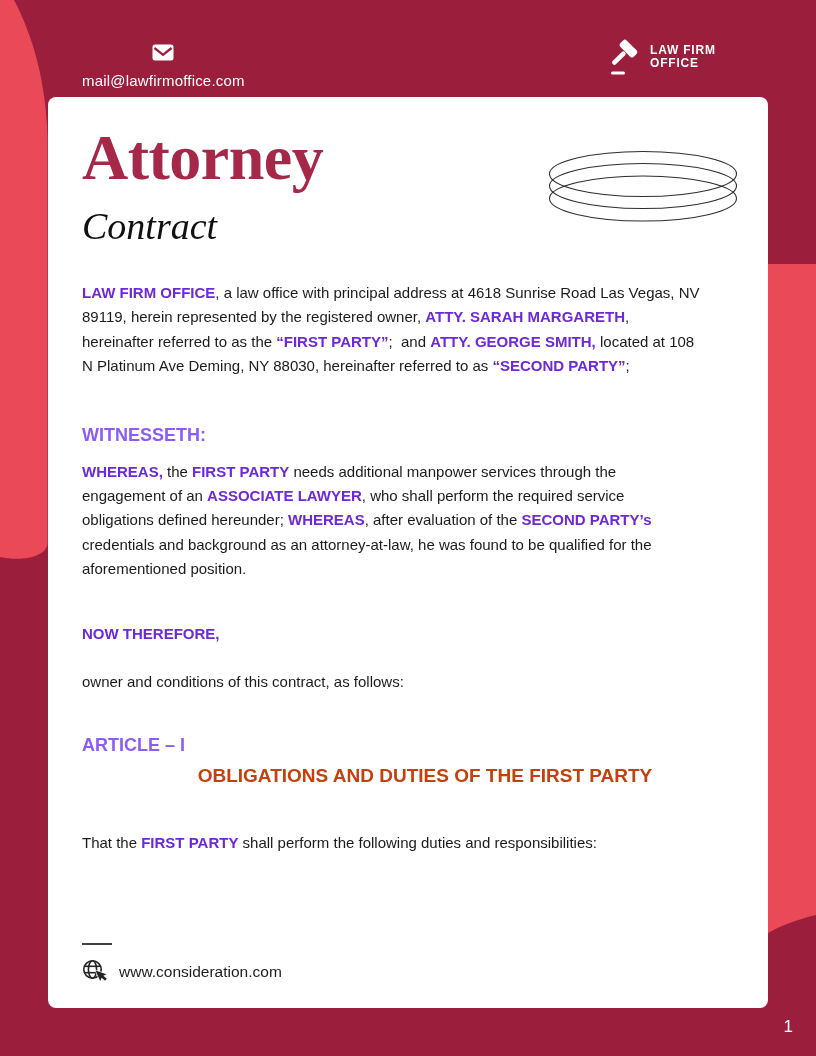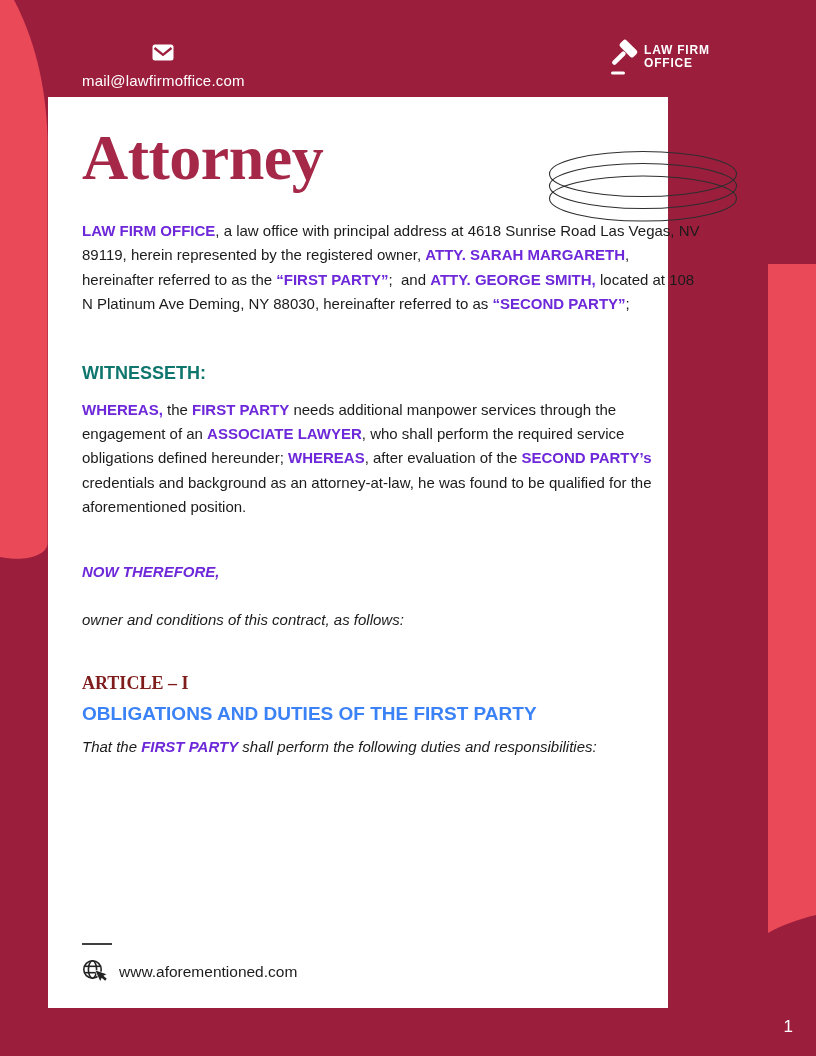--- a/index.html
+++ b/index.html
@@ -20,34 +20,35 @@
   
   .email-row {
     position: absolute; left: 82px; top: 44px;
     display: flex; align-items: center; gap: 11px;
     color: #ffffff;
     flex-direction: column;
   }
   .email-row .email-text { font-size: 15px; letter-spacing: 0.2px; }
   .logo {
     position: absolute; left: 606px; top: 37px;
-    display: flex; align-items: center; gap: 4px;
+    display: flex; align-items: center; gap: 10px;
     color: #ffffff;
   }
   .logo-text { display: flex; flex-direction: column; }
   .logo-text span {
     font-size: 12px; font-weight: bold; line-height: 13px; letter-spacing: 0.8px;
   }
 
   
   .card {
     position: absolute; left: 48px; top: 97px;
-    width: 620px; height: 911px;
+    width: 720px; height: 911px;
     background: #ffffff;
     padding: 0 34px;
+    border-radius: 8px;
   }
   .rings { position: absolute; left: 500px; top: 53px; }
 
   .doc-title {
     margin-top: 34px;
     font-family: "Liberation Serif", serif;
     font-weight: bold;
     font-size: 64px;
     line-height: 54px;
     color: #A52848;
@@ -65,26 +66,26 @@
   }
 
   .body-text {
     margin-top: 34px;
     width: 686px;
     font-size: 15px;
     line-height: 24.4px;
     color: #1b1b1b;
   }
   .body-text strong { color: #6d28d9; }
-  .h-witnesseth { margin-top: 45px; font-size: 18px; line-height: 22px; color: #0f766e; }
+  .h-witnesseth { margin-top: 45px; font-size: 18px; line-height: 22px; color: #8b5cf6; }
   .p-whereas { margin-top: 14px; }
-  .p-now { margin-top: 40px; font-style: italic; }
-  .h-article { margin-top: 40px; font-size: 18px; line-height: 21px; color: #7f1d1d; font-family: Liberation Serif, serif; }
-  .h-article-sub { margin-top: 9px; font-size: 19px; line-height: 22px; color: #3b82f6; }
-  .p-duties { margin-top: 10px; font-style: italic; }
+  .p-now { margin-top: 40px; }
+  .h-article { margin-top: 40px; font-size: 18px; line-height: 21px; color: #8b5cf6; }
+  .h-article-sub { margin-top: 9px; font-size: 19px; line-height: 22px; color: #c2410c; text-align: center; }
+  .p-duties { margin-top: 44px; }
 
   .footer-divider {
     position: absolute; left: 34px; bottom: 63px;
     width: 30px; height: 2px; background: #3f3f3f;
   }
   .footer-row {
     position: absolute; left: 33px; bottom: 22px;
     display: flex; align-items: center; gap: 10px;
   }
   .footer-row .site-text { font-size: 15.5px; color: #1c1c1c; }
@@ -133,20 +134,21 @@
       <g fill="none" stroke="#2e2e2e" stroke-width="1.1">
         <ellipse cx="95" cy="24" rx="93.5" ry="22.5"></ellipse>
         <ellipse cx="95" cy="36" rx="93.5" ry="22.5"></ellipse>
         <ellipse cx="95" cy="48.5" rx="93.5" ry="22.5"></ellipse>
       </g>
     </svg>
 
     <h1 class="doc-title">
       <span>Attorney</span>
     </h1>
+    <div class="doc-subtitle">Contract</div>
 
     <p class="body-text"><strong>LAW FIRM OFFICE</strong><span>, a law office with principal address at 4618 Sunrise Road Las Vegas, NV</span><br><span>89119, herein represented by the registered owner, </span><strong>ATTY. SARAH MARGARETH</strong><span>,</span><br><span>hereinafter referred to as the </span><strong>“FIRST PARTY”</strong><span>;&nbsp; and </span><strong>ATTY. GEORGE SMITH,</strong><span> located at 108</span><br><span>N Platinum Ave Deming, NY 88030, hereinafter referred to as </span><strong>“SECOND PARTY”</strong><span>;</span></p>
 
     <h2 class="body-text h-witnesseth">WITNESSETH:</h2>
 
     <p class="body-text p-whereas"><strong>WHEREAS,</strong><span> the </span><strong>FIRST PARTY</strong><span> needs additional manpower services through the</span><br><span>engagement of an </span><strong>ASSOCIATE LAWYER</strong><span>, who shall perform the required service</span><br><span>obligations defined hereunder; </span><strong>WHEREAS</strong><span>, after evaluation of the </span><strong>SECOND PARTY’s</strong><br><span>credentials and background as an attorney-at-law, he was found to be qualified for the</span><br><span>aforementioned position.</span></p>
 
     <p class="body-text p-now"><strong>NOW THEREFORE,</strong><br><br><span>owner and conditions of this contract, as follows:</span></p>
 
     <h2 class="body-text h-article">ARTICLE – I</h2>
@@ -161,19 +163,19 @@
         <g fill="none" stroke="#222222" stroke-width="1.6">
           <circle cx="11.5" cy="11.5" r="8.7"></circle>
           <ellipse cx="11.5" cy="11.5" rx="4.1" ry="8.7"></ellipse>
           <line x1="3.3" y1="8.3" x2="19.7" y2="8.3"></line>
           <line x1="3.3" y1="14.7" x2="19.7" y2="14.7"></line>
         </g>
         <g transform="translate(14.5,12.5) rotate(-24)">
           <path d="M0,0 L0,11.6 L2.7,9.1 L4.6,13.3 L6.9,12.2 L5,8.1 L8.5,7.8 Z" fill="#222222" stroke="#ffffff" stroke-width="1.2" paint-order="stroke"></path>
         </g>
       </svg>
-      <span class="site-text">www.aforementioned.com</span>
+      <span class="site-text">www.consideration.com</span>
     </div>
   </main>
 
   <div class="page-number">1</div>
 
 </div>
 
 </body></html>

